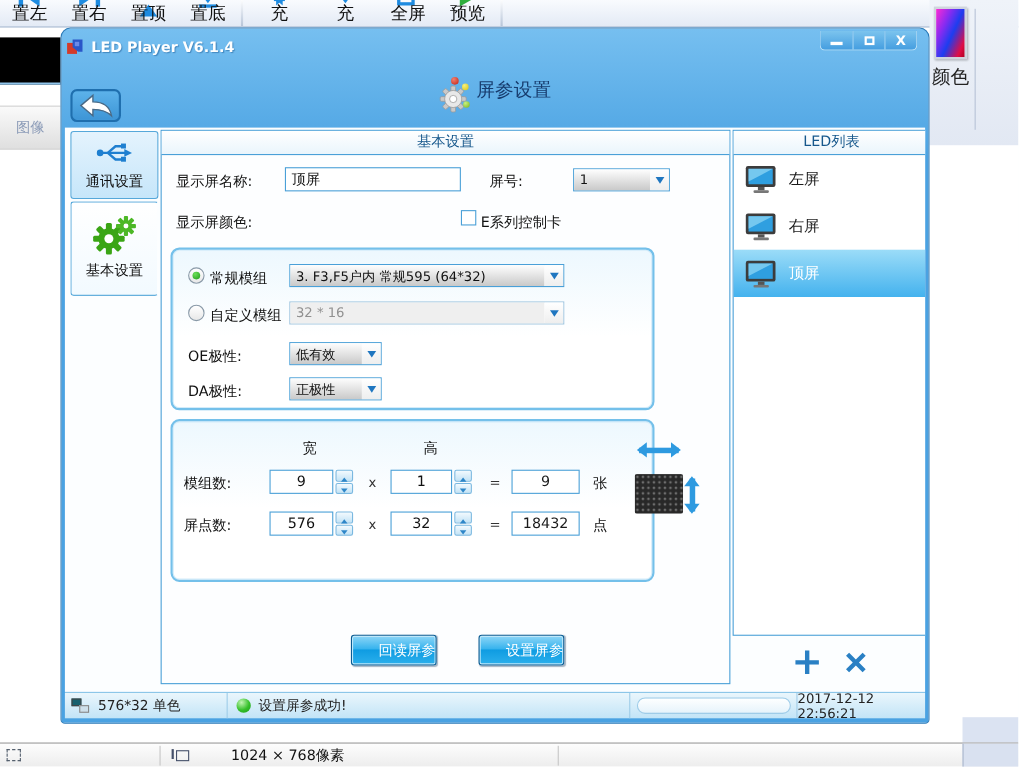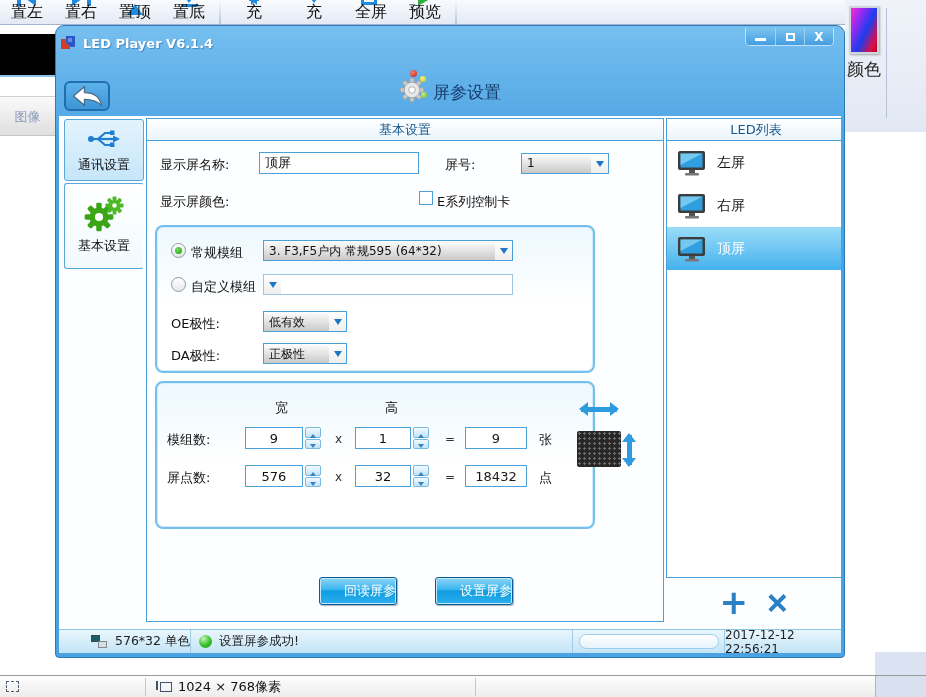--- a/index.html
+++ b/index.html
@@ -44,21 +44,21 @@
   .image-tab { position:absolute; left:0; top:96px; width:55px; height:40px;
     background:linear-gradient(#fafafa,#dfdfdf); border-top:1px solid #cfcfcf; border-bottom:1px solid #c5c5c5;
     color:#8c9cb8; text-align:center; line-height:40px; font-size:13px; }
 
   .app-statusbar { position:absolute; left:0; top:675px; width:926px; height:22px;
     background:linear-gradient(#fdfdfd,#ededed); border-top:1px solid #9a9a9a; display:flex; align-items:center; }
   .as-sep { width:1px; height:18px; background:#c6c6c6; }
   .sel-ico { width:13px; height:11px; border:1px dashed #55606e; margin:0 8px 0 6px; }
   .res-ico { width:12px; height:10px; border:1px solid #45506a; margin:0 6px 0 14px; position:relative; }
   .res-ico::before { content:""; position:absolute; left:-5px; top:-2px; width:2px; height:9px; background:#45506a; }
-  .res-txt { font-size:13px; color:#111; margin-right:14px; }
+  .res-txt { font-size:13px; color:#111; margin-right:14px;margin-left:32px; }
   .as-spacer1 { width:118px; }
   .as-spacer2 { flex:1; }
   .as-cell { width:51px; height:22px; background:#d9e1f0; border-left:1px solid #aab6cc; }
   .blue-block { position:absolute; left:875px; top:652px; width:51px; height:23px; background:#dbe3f2; }
 
   
   .dialog { position:absolute; left:55px; top:25px; width:790px; height:633px;
     background:linear-gradient(#76bff0,#4aa2e2 120px,#4aa2e2);
     border:1px solid #2a7ab8; border-radius:9px 9px 4px 4px; }
   .dlg-titlebar { position:relative; height:34px; display:flex; align-items:center; padding-left:4px; }
@@ -69,21 +69,21 @@
     background:linear-gradient(#7cc4ee,#459ee0); border-left:1px solid #9ed2f2; cursor:pointer; }
   .win-btn:first-child { border-left:none; }
   .wb-min { width:11px; height:3px; background:#fff; margin-top:6px; }
   .wb-max { width:9px; height:8px; border:2px solid #fff; }
   .wb-x { color:#fff; font-weight:bold; font-size:12px; }
 
   .dlg-header { position:relative; height:56px; }
   .back-btn { position:absolute; left:8px; top:21px; width:46px; height:30px;
     background:linear-gradient(#5cb2ea,#3d95d6); border:2px solid #1f6fae; border-radius:6px;
     display:flex; align-items:center; justify-content:center; cursor:pointer; }
-  .hdr-center { position:absolute; left:0; right:0; top:10px; display:flex; align-items:flex-end; justify-content:center; gap:4px; }
+  .hdr-center { position:absolute; left:0; right:0; top:10px; display:flex; align-items:flex-start; justify-content:center; gap:4px; }
   .gear-wrap { position:relative; width:30px; height:34px; }
   .gear-dot { position:absolute; width:7px; height:7px; border-radius:50%; }
   .gd-red { left:11px; top:0; background:radial-gradient(circle at 35% 30%, #f08070, #c42010); }
   .gd-yel { left:21px; top:6px; background:radial-gradient(circle at 35% 30%, #f5f080, #d8c410); width:6px; height:6px; }
   .gd-grn { left:22px; top:22px; background:radial-gradient(circle at 35% 30%, #c8f080, #7ab418); width:6px; height:6px; }
   .hdr-title { font-size:17px; color:#173c6e; }
 
   .dlg-body { position:relative; margin:0 3px; height:513px; background:#fcfeff; overflow:hidden; }
 
   
@@ -156,21 +156,21 @@
   .led-lbl { font-size:14px; }
   .panel-actions { position:absolute; left:607px; top:464px; width:180px; height:44px;
     display:flex; align-items:center; justify-content:center; gap:16px; }
   .plus-ico { color:#2a80c4; font-size:34px; font-weight:bold; line-height:30px; cursor:pointer; }
   .x-ico { display:inline-block; transform:rotate(45deg); }
 
   
   .dlg-statusbar { margin:0 3px; height:24px; background:linear-gradient(#eaf6fc,#c2e4f7);
     border-top:1px solid #8cc6e8; display:flex; align-items:center; font-size:12.5px; color:#222; }
   .ds-sec { height:100%; display:flex; align-items:center; border-right:1px solid #9fcce8; }
-  .ds-1 { width:132px;justify-content:flex-end; }
+  .ds-1 { width:148px; }
   .ds-2 { flex:1; }
   .ds-3 { width:152px; justify-content:center; }
   .ds-4 { width:116px; border-right:none; justify-content:center; font-size:12px; }
   .scr-ico { position:relative; width:16px; height:13px; margin:0 8px 0 6px; }
   .scr-ico .s1 { position:absolute; left:0; top:0; width:9px; height:7px; background:#16606e; border:1px solid #444; }
   .scr-ico .s2 { position:absolute; right:0; bottom:0; width:9px; height:7px; background:#cfe0ea; border:1px solid #888; }
   .ok-dot { width:13px; height:13px; border-radius:50%; margin:0 7px 0 8px;
     background:radial-gradient(circle at 35% 28%, #c2f5b2, #35c02a 55%, #1d9a16); }
   .progress { width:140px; height:15px; border:1px solid #9fcce8; border-radius:8px;
     background:linear-gradient(#feffff,#e6f3fb); }
@@ -361,20 +361,21 @@
           <span class="radio sel" style="left:14px;top:16px;"></span>
           <span class="frm-lbl" style="left:34px;top:17px;">常规模组</span>
           <div class="ddl" style="left:106px;top:13px;width:250px;">
             <span class="ddl-val">3. F3,F5户内 常规595 (64*32)</span>
             <span class="ddl-btn"></span>
           </div>
 
           <span class="radio" style="left:14px;top:50px;"></span>
           <span class="frm-lbl" style="left:34px;top:51px;">自定义模组</span>
           <div class="ddl disabled" style="left:106px;top:47px;width:250px;">
+            <span class="ddl-val">32 * 16</span>
             <span class="ddl-btn"></span>
           </div>
 
           <span class="frm-lbl" style="left:14px;top:88px;">OE极性:</span>
           <div class="ddl" style="left:106px;top:84px;width:84px;">
             <span class="ddl-val">低有效</span>
             <span class="ddl-btn"></span>
           </div>
 
           <span class="frm-lbl" style="left:14px;top:120px;">DA极性:</span>

